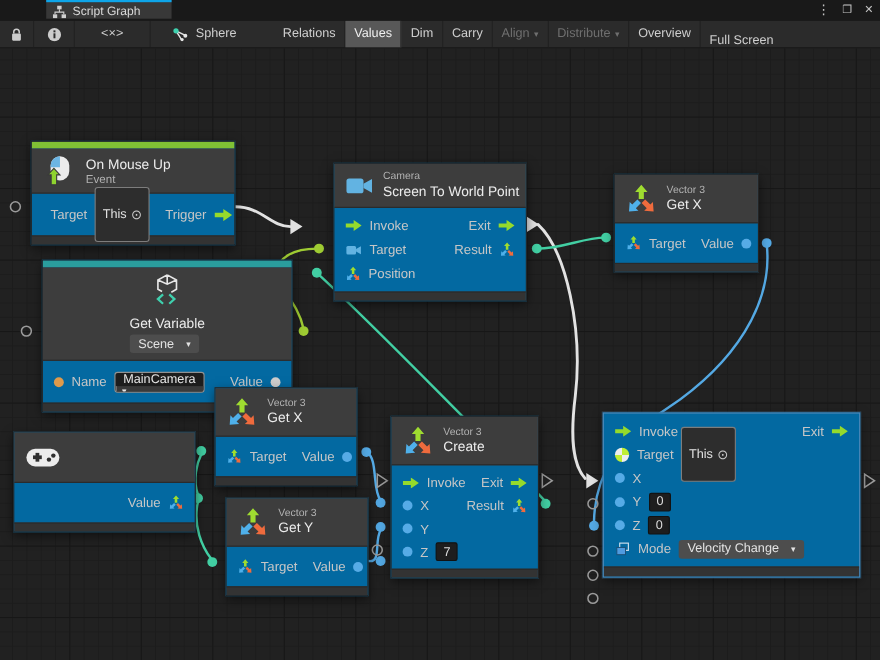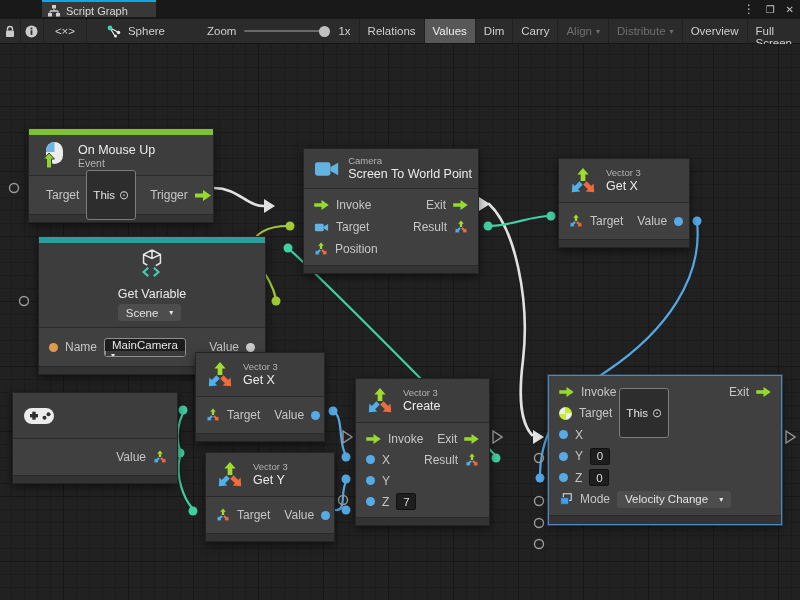--- a/index.html
+++ b/index.html
@@ -30,21 +30,21 @@
   .canvas{position:absolute;left:0;top:44px;width:800px;height:556px;background:#212121;
     background-image:
       linear-gradient(90deg,#171717 1px,transparent 1px),
       linear-gradient(#171717 1px,transparent 1px),
       linear-gradient(90deg,#1c1c1c 1px,transparent 1px),
       linear-gradient(#1c1c1c 1px,transparent 1px);
     background-size:65px 65px,65px 65px,13px 13px,13px 13px;
     background-position:-2px -3px,-2px -3px,-2px -3px,-2px -3px;}
   svg.wires{position:absolute;left:0;top:0;width:800px;height:600px;pointer-events:none;}
   
-  .node{position:absolute;background:#404040;border:1px solid #242424;box-sizing:border-box;
+  .node{position:absolute;background:#0369a1;border:1px solid #242424;box-sizing:border-box;
         box-shadow:0 3px 9px rgba(0,0,0,.5);font-size:12px;color:#c6c6c6;}
   .node.selected{border:1px solid #4e89b9;box-shadow:0 0 0 1px rgba(78,137,185,.35),0 3px 9px rgba(0,0,0,.5);}
   .colorbar{height:6px;}
   .nhead{background:#3d3d3d;border-bottom:1px solid #2a2a2a;display:flex;align-items:center;
          gap:9px;padding:5px 10px;box-sizing:border-box;}
   .titles{display:flex;flex-direction:column;justify-content:center;gap:1px;min-width:0;}
   .cat{font-size:9.5px;color:#b2b2b2;line-height:10px;}
   .ntitle{font-size:12.5px;color:#ececec;line-height:14px;white-space:nowrap;}
   .nbody{padding:5px 0;}
   .nrow{display:flex;align-items:center;gap:7px;padding:0 10px;box-sizing:border-box;}
@@ -109,27 +109,20 @@
   <div class="graphname">
     <svg width="14" height="13" viewBox="0 0 14 13">
       <path d="M3 3L11 7M3 3L8 11" stroke="#e6e6e6" stroke-width="1.3"></path>
       <circle cx="3" cy="3" r="2.4" fill="#3fd0ae"></circle>
       <circle cx="11.5" cy="7.5" r="1.8" fill="#e6e6e6"></circle>
       <circle cx="8.5" cy="11" r="1.5" fill="#e6e6e6"></circle>
     </svg>
     <span>Sphere</span>
   </div>
   <div class="tb-gap" style="flex:0 0 24px;"></div>
-  <div class="zoomwrap">
-    <span>Zoom</span>
-    <div class="slider">
-      <div class="handle"></div>
-    </div>
-    <span>1x</span>
-  </div>
   <div class="tbtn">
       <span>Relations</span>
     </div>
   <div class="tbtn active">
       <span>Values</span>
     </div>
   <div class="tbtn">
       <span>Dim</span>
     </div>
   <div class="tbtn">

